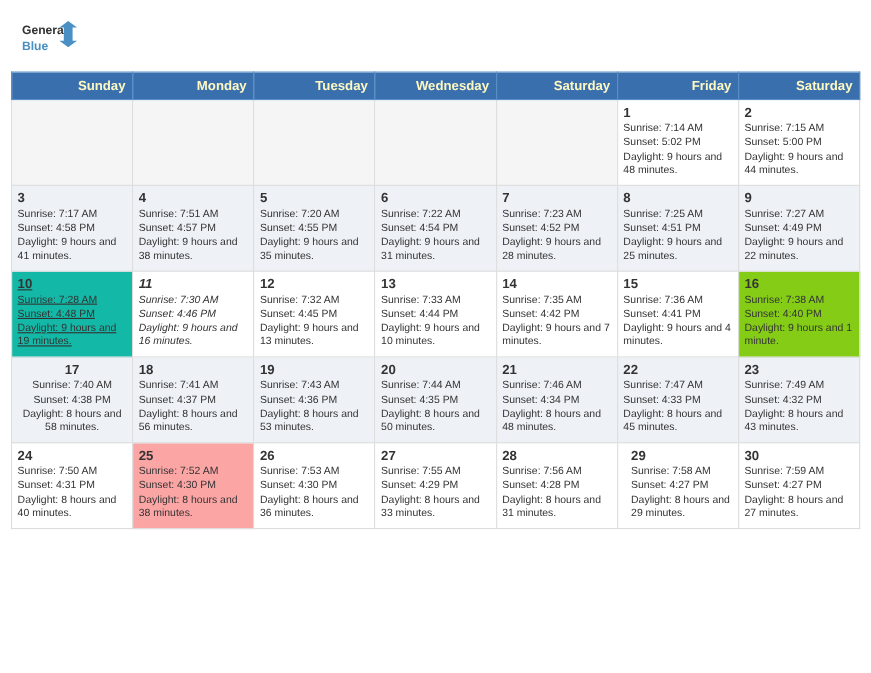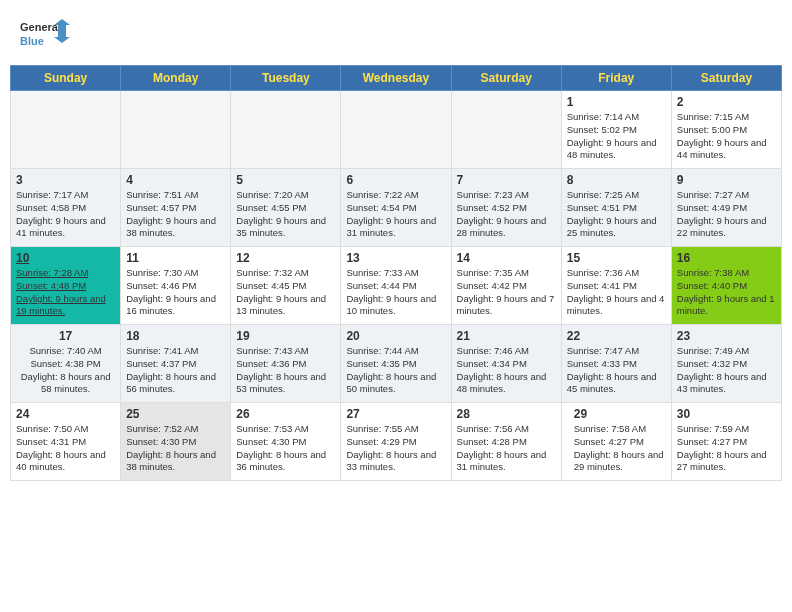--- a/index.html
+++ b/index.html
@@ -38,25 +38,25 @@
       border-collapse: collapse;
       padding: 0 10px;
     }
     
     .calendar-wrapper {
       padding: 0 10px 10px 10px;
     }
     
     .calendar th {
       background: #3a6fad;
-      color: #fde047;
+      color: #fef9c3;
       font-size: 12px;
       font-weight: bold;
       padding: 5px 6px;
-      text-align: center;
+      text-align: right;
       border: 1px solid #5a8fc8;
     }
     
     .calendar td {
       vertical-align: top;
       border: 1px solid #ddd;
       padding: 4px 5px;
       font-size: 9.5px;
       color: #333;
       width: 14.28%;
@@ -202,21 +202,21 @@
         </tr>
         <tr>
           <td style="background: #14b8a6; text-decoration: underline;">
         <span class="day-number">10</span>
         <div class="day-info">
           <span>Sunrise: 7:28 AM</span><br>
           <span>Sunset: 4:48 PM</span><br>
           <span>Daylight: 9 hours and 19 minutes.</span>
         </div>
       </td>
-          <td style="background: rgb(255, 255, 255);">
+          <td style="background: rgb(255, 255, 255); font-style: italic;">
         <span class="day-number">11</span>
         <div class="day-info">
           <span>Sunrise: 7:30 AM</span><br>
           <span>Sunset: 4:46 PM</span><br>
           <span>Daylight: 9 hours and 16 minutes.</span>
         </div>
       </td>
           <td style="background: rgb(255, 255, 255);">
         <span class="day-number">12</span>
         <div class="day-info">
@@ -318,21 +318,21 @@
         </tr>
         <tr>
           <td style="background: rgb(255, 255, 255);">
         <span class="day-number">24</span>
         <div class="day-info">
           <span>Sunrise: 7:50 AM</span><br>
           <span>Sunset: 4:31 PM</span><br>
           <span>Daylight: 8 hours and 40 minutes.</span>
         </div>
       </td>
-          <td style="background: #e5e5e5;">
+          <td style="background: #fca5a5;">
         <span class="day-number">25</span>
         <div class="day-info">
           <span>Sunrise: 7:52 AM</span><br>
           <span>Sunset: 4:30 PM</span><br>
           <span>Daylight: 8 hours and 38 minutes.</span>
         </div>
       </td>
           <td style="background: rgb(255, 255, 255);">
         <span class="day-number">26</span>
         <div class="day-info">

